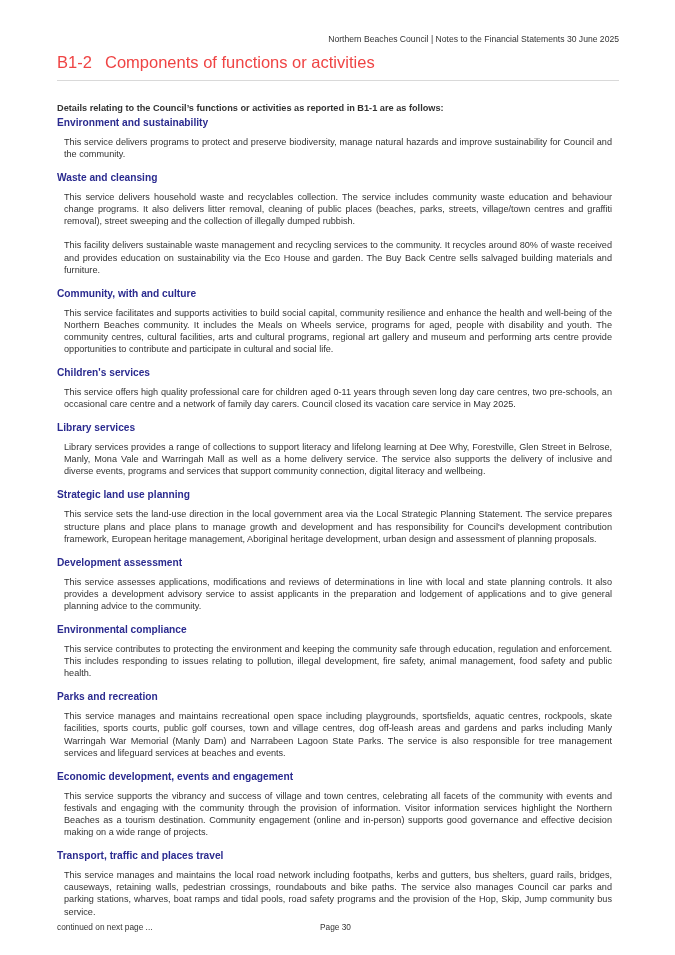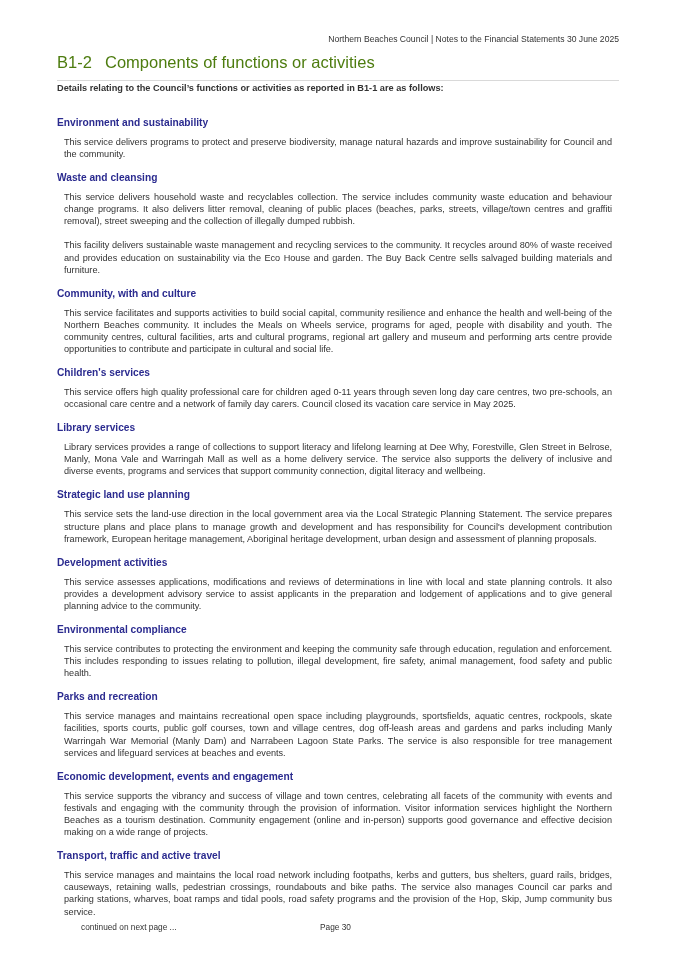--- a/index.html
+++ b/index.html
@@ -1,27 +1,27 @@
 <!DOCTYPE html>
 <html><head>
 <meta charset="utf-8">
 <style>
   html, body { margin: 0; padding: 0; background: #ffffff; }
   body { width: 675px; height: 955px; position: relative; overflow: hidden;
          font-family: "Liberation Sans", sans-serif; color: #333333; }
   .page-header { position: absolute; top: 34px; right: 56px; font-size: 8.6px; color: #333; }
-  .title { position: absolute; top: 53px; left: 57px; font-size: 16.5px; color: #4d7c0f; white-space: nowrap; }
+  .title { position: absolute; top: 53px; left: 57px; font-size: 16.5px; color: #ef4444; white-space: nowrap; }
   .title .num { display: inline-block; width: 48px; }
   .rule { position: absolute; top: 80px; left: 57px; width: 562px; height: 1px; background: #d9d9d9; }
-  .intro { position: absolute; top: 83px; left: 57px; font-size: 9.2px; font-weight: bold; color: #333; }
+  .intro { position: absolute; top: 103px; left: 57px; font-size: 9.2px; font-weight: bold; color: #333; }
   .sections { position: absolute; top: 117px; left: 57px; width: 562px; }
   .section { margin-bottom: 11.8px; }
   .section h2 { margin: 0; font-size: 10.2px; font-weight: bold; color: #2b2b8f; line-height: 12px; }
   .section p { margin: 7px; font-size: 9.15px; line-height: 12.15px; text-align: justify; color: #333; }
-  .footer-left { position: absolute; top: 922px; left: 57px; font-size: 8.3px; color: #333; margin-left: 24px; }
+  .footer-left { position: absolute; top: 922px; left: 57px; font-size: 8.3px; color: #333; }
   .footer-center { position: absolute; top: 922px; left: 320px; font-size: 8.3px; color: #333; }
 </style>
 </head>
 <body>
 
 <div class="page-header">Northern Beaches Council | Notes to the Financial Statements 30 June 2025</div>
 
 <div class="title">
   <span class="num">B1-2</span><span>Components of functions or activities</span>
 </div>
@@ -52,35 +52,35 @@
   </div>
   <div class="section">
     <h2>Library services</h2>
     <p>Library services provides a range of collections to support literacy and lifelong learning at Dee Why, Forestville, Glen Street in Belrose, Manly, Mona Vale and Warringah Mall as well as a home delivery service. The service also supports the delivery of inclusive and diverse events, programs and services that support community connection, digital literacy and wellbeing.</p>
   </div>
   <div class="section">
     <h2>Strategic land use planning</h2>
     <p>This service sets the land-use direction in the local government area via the Local Strategic Planning Statement. The service prepares structure plans and place plans to manage growth and development and has responsibility for Council's development contribution framework, European heritage management, Aboriginal heritage development, urban design and assessment of planning proposals.</p>
   </div>
   <div class="section">
-    <h2>Development activities</h2>
+    <h2>Development assessment</h2>
     <p>This service assesses applications, modifications and reviews of determinations in line with local and state planning controls. It also provides a development advisory service to assist applicants in the preparation and lodgement of applications and to give general planning advice to the community.</p>
   </div>
   <div class="section">
     <h2>Environmental compliance</h2>
     <p>This service contributes to protecting the environment and keeping the community safe through education, regulation and enforcement. This includes responding to issues relating to pollution, illegal development, fire safety, animal management, food safety and public health.</p>
   </div>
   <div class="section">
     <h2>Parks and recreation</h2>
     <p>This service manages and maintains recreational open space including playgrounds, sportsfields, aquatic centres, rockpools, skate facilities, sports courts, public golf courses, town and village centres, dog off-leash areas and gardens and parks including Manly Warringah War Memorial (Manly Dam) and Narrabeen Lagoon State Parks. The service is also responsible for tree management services and lifeguard services at beaches and events.</p>
   </div>
   <div class="section">
     <h2>Economic development, events and engagement</h2>
     <p>This service supports the vibrancy and success of village and town centres, celebrating all facets of the community with events and festivals and engaging with the community through the provision of information. Visitor information services highlight the Northern Beaches as a tourism destination. Community engagement (online and in-person) supports good governance and effective decision making on a wide range of projects.</p>
   </div>
   <div class="section">
-    <h2>Transport, traffic and active travel</h2>
+    <h2>Transport, traffic and places travel</h2>
     <p>This service manages and maintains the local road network including footpaths, kerbs and gutters, bus shelters, guard rails, bridges, causeways, retaining walls, pedestrian crossings, roundabouts and bike paths. The service also manages Council car parks and parking stations, wharves, boat ramps and tidal pools, road safety programs and the provision of the Hop, Skip, Jump community bus service.</p>
   </div>
 </div>
 
 <div class="footer-left">continued on next page ...</div>
 <div class="footer-center">Page 30</div>
 
 </body></html>

